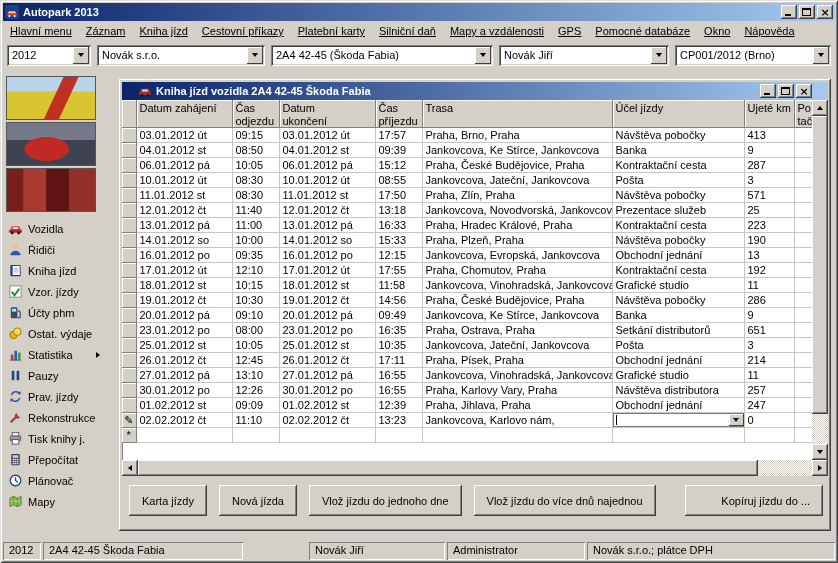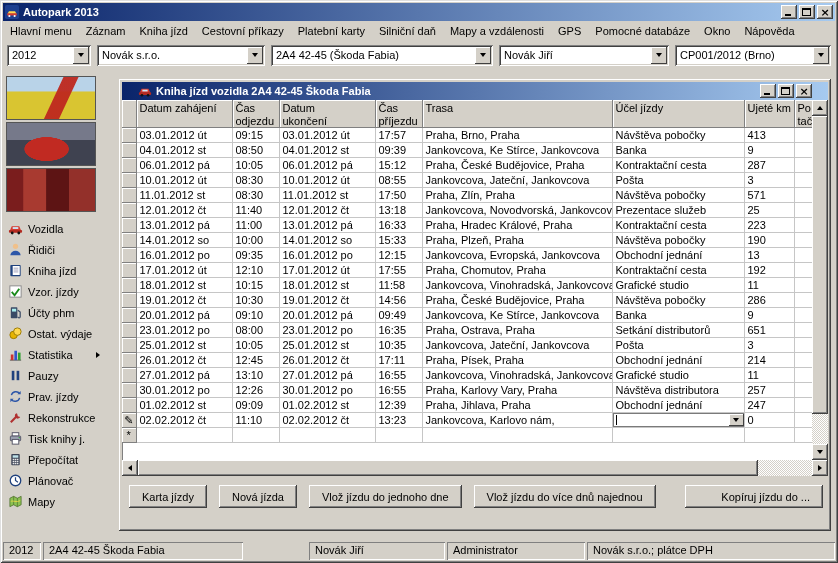--- a/index.html
+++ b/index.html
@@ -19,21 +19,21 @@
   .app-ico svg { width:14px; height:14px; }
   .cap-btns { margin-left:auto; display:flex; gap:2px; }
   .cap-btn { position:relative; width:16px; height:14px; background:#d4d0c8;
              box-shadow: inset -1px -1px 0 #404040, inset 1px 1px 0 #fff, inset -2px -2px 0 #808080;
              display:flex; align-items:center; justify-content:center; color:#000; }
   .g-min { position:absolute; left:4px; bottom:3px; width:6px; height:2px; background:#000; }
   .g-max { position:absolute; left:3px; top:3px; width:9px; height:8px; border:1px solid #000; border-top:2px solid #000; }
   .g-close { font:bold 11px/11px "DejaVu Sans", sans-serif; }
 
   
-  .menubar { position:absolute; left:3px; top:22px; right:3px; height:19px; display:flex; align-items:center; }
+  .menubar { position:absolute; left:3px; top:22px; right:3px; height:19px; display:flex; align-items:center;text-decoration:underline; }
   .menu-item { padding:0 7px; line-height:19px; white-space:nowrap; }
 
   
   .combo-row { position:absolute; left:3px; top:42px; right:3px; height:26px; display:flex; gap:6px; align-items:center; padding:0 4px; }
   .combo { position:relative; height:21px; background:#fff; display:flex; align-items:center; padding:0 20px 0 5px;
            box-shadow: inset 1px 1px 0 #808080, inset -1px -1px 0 #fff, inset 2px 2px 0 #404040, inset -2px -2px 0 #d4d0c8;
            white-space:nowrap; overflow:hidden; }
   .combo-arrow { position:absolute; right:2px; top:2px; bottom:2px; width:16px; background:#d4d0c8;
                  box-shadow: inset -1px -1px 0 #404040, inset 1px 1px 0 #fff;
                  display:flex; align-items:center; justify-content:center; }
@@ -98,21 +98,21 @@
   .tri-r    { width:0; height:0; border:3px solid transparent; border-left:4px solid #000; margin-left:3px; }
   .v-up { top:0; right:0; } .v-dn { bottom:0; right:0; }
   .h-l { left:0; top:0; } .h-r { right:0; top:0; }
   .v-thumb { position:absolute; right:0; top:16px; width:16px; height:298px; background:#d4d0c8;
              box-shadow: inset -1px -1px 0 #404040, inset 1px 1px 0 #fff, inset -2px -2px 0 #808080; }
   .h-thumb { position:absolute; left:16px; top:0; width:620px; height:16px; background:#d4d0c8;
              box-shadow: inset -1px -1px 0 #404040, inset 1px 1px 0 #fff, inset -2px -2px 0 #808080; }
 
   
   .btn-row { position:absolute; left:10px; right:8px; top:406px; height:23px; display:flex; gap:12px; }
-  .push-btn { height:23px; padding:0 13px; background:#d4d0c8; display:flex; align-items:center; justify-content:center;
+  .push-btn { height:31px; padding:0 13px; background:#d4d0c8; display:flex; align-items:center; justify-content:center;
               box-shadow: inset -1px -1px 0 #404040, inset 1px 1px 0 #fff, inset -2px -2px 0 #808080, inset 2px 2px 0 #d4d0c8;
               white-space:nowrap; }
   .push-last { margin-left:auto;padding-left:36px; }
 
   
   .statusbar { position:absolute; left:3px; right:3px; bottom:3px; height:20px; display:flex; gap:2px; padding-top:2px; }
   .sb-panel { box-shadow: inset 1px 1px 0 #808080, inset -1px -1px 0 #fff; padding:2px 6px;
               white-space:nowrap; overflow:hidden; }
   .sb0{width:38px;} .sb1{width:200px;} .sb2{width:62px; text-align:center;margin-top:40px;} .sb3{width:136px;} .sb4{width:138px;} .sb5{flex:1;}
 </style>

